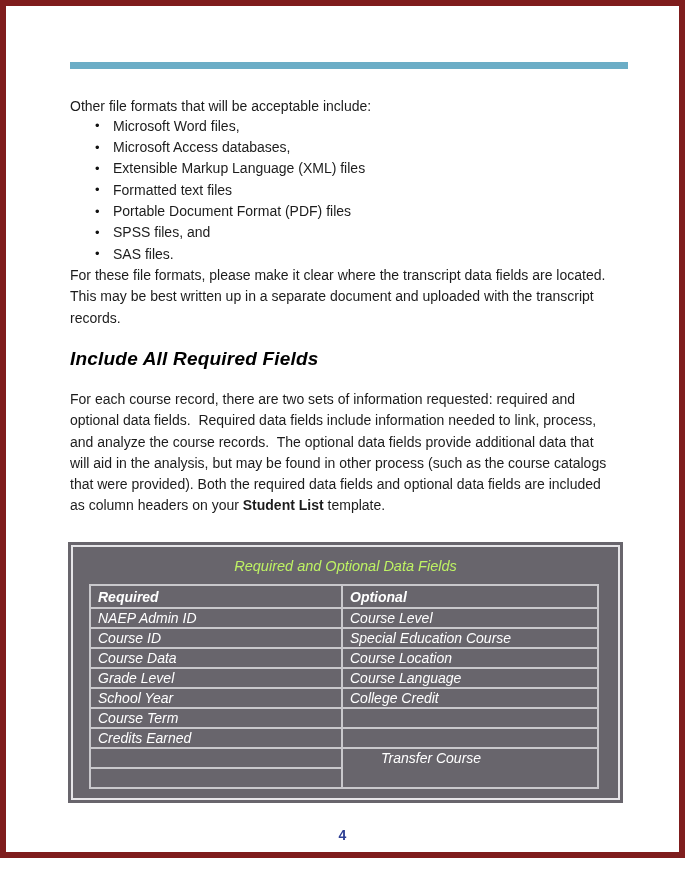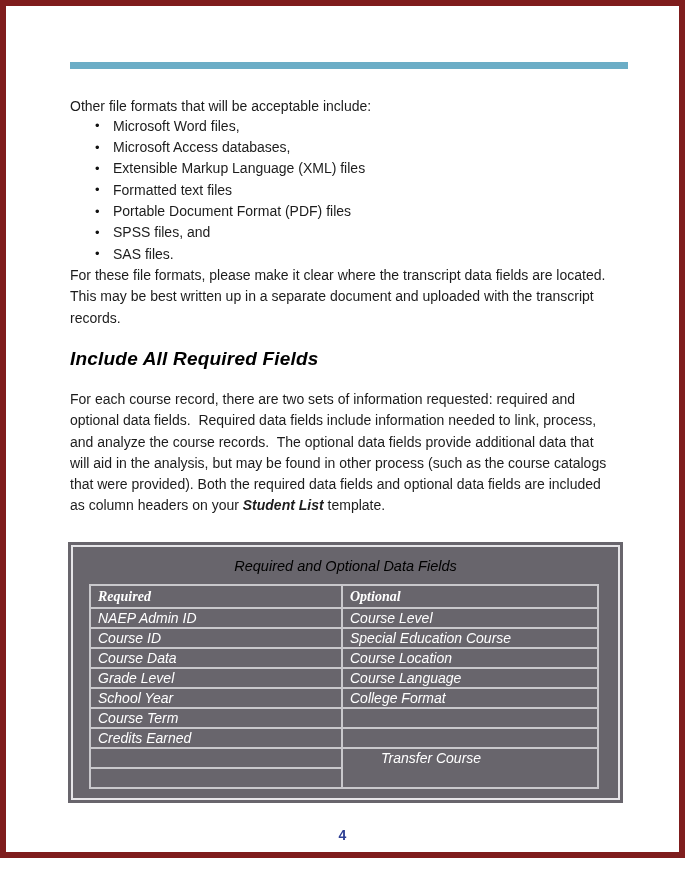--- a/index.html
+++ b/index.html
@@ -8,56 +8,56 @@
     background:#ffffff; border:6px solid #7f1d1d; overflow:hidden;
     font-family:"Liberation Sans", sans-serif; color:#1c1c1c;
   }
   .topbar { position:absolute; top:56px; left:64px; width:558px; height:7px; background:#6badc6; }
 
   .para { position:absolute; left:64px; font-size:14px; line-height:21.3px; }
   .para .line { white-space:pre; }
   #para-lead { top:90px; }
   #para-fileformats { top:259px; }
   #para-courserecord { top:383px; }
-  .bold { font-weight:bold;font-style:italic; }
+  .bold { font-weight:bold; }
 
   .bullets { position:absolute; left:89px; top:109px; font-size:14px; }
   .bullet-item { height:21.35px; display:flex; align-items:center; }
   .bullet-dot { width:18px; font-size:13px; color:#111; }
 
   .heading {
     position:absolute; left:64px; top:342px;
     font-size:19px; font-weight:bold; color:#000; letter-spacing:0.2px;
     line-height:22px; white-space:pre;font-style:italic;
   }
 
   .table-box {
     position:absolute; left:62px; top:536px; width:555px; height:261px;
     background:#68656c; box-sizing:border-box; padding:3px;
   }
   .table-box-inner {
     width:100%; height:100%; box-sizing:border-box;
     border:2px solid #e6e5e8;
   }
   .table-title {
-    margin-top:11px; text-align:center; color:#000000;
+    margin-top:11px; text-align:center; color:#bef264;
     font-style:italic; font-size:14.5px; font-weight:500; white-space:pre;
   }
   .fields-grid {
     display:grid; grid-template-columns:252px 254px;
     width:510px; margin:10px 0 0 16px; box-sizing:border-box;
     border:2px solid #c9c8cc;
   }
   .cell {
     box-sizing:content-box; color:#ffffff; font-style:italic; font-size:14px;
     padding-left:7px; display:flex; align-items:center;
     border-right:2px solid #c9c8cc; border-bottom:2px solid #c9c8cc;
     height:18px; white-space:pre; overflow:hidden;
   }
-  .cell.hdr { font-weight:bold; height:21px;font-family:Liberation Serif, serif; }
+  .cell.hdr { font-weight:bold; height:21px; }
   .cell:nth-child(2n) { border-right:none; }
   .cell:nth-last-child(-n+2) { border-bottom:none;padding-left:38px; }
 
   .pagenum {
     position:absolute; top:821px; left:0; width:100%; text-align:center;
     font-size:14px; font-weight:bold; color:#2e3f94;
   }
 </style>
 </head>
 <body>
@@ -131,21 +131,21 @@
         <div class="cell">Course ID</div>
         <div class="cell">Special Education Course</div>
 
         <div class="cell">Course Data</div>
         <div class="cell">Course Location</div>
 
         <div class="cell">Grade Level</div>
         <div class="cell">Course Language</div>
 
         <div class="cell">School Year</div>
-        <div class="cell">College Format</div>
+        <div class="cell">College Credit</div>
 
         <div class="cell">Course Term</div>
         <div class="cell"></div>
 
         <div class="cell">Credits Earned</div>
         <div class="cell"></div>
 
         <div class="cell"></div>
 
         <div class="cell">Transfer Course</div>

